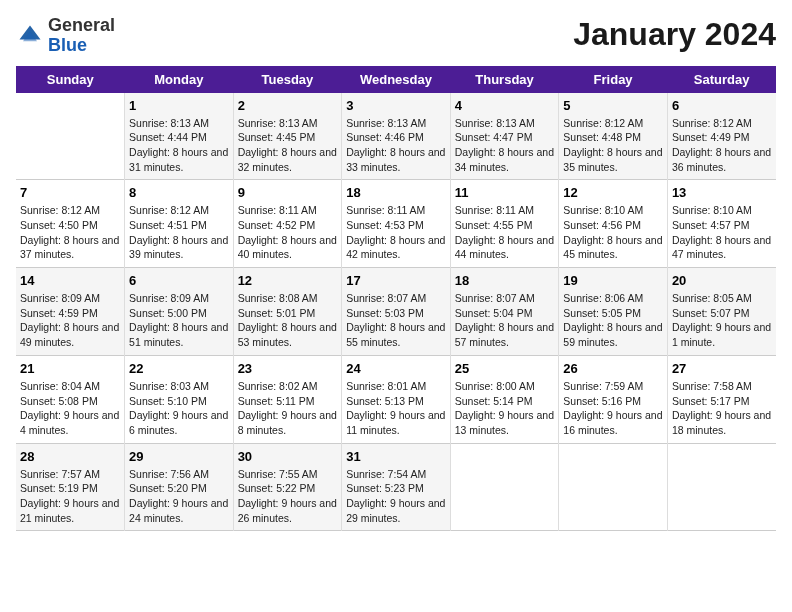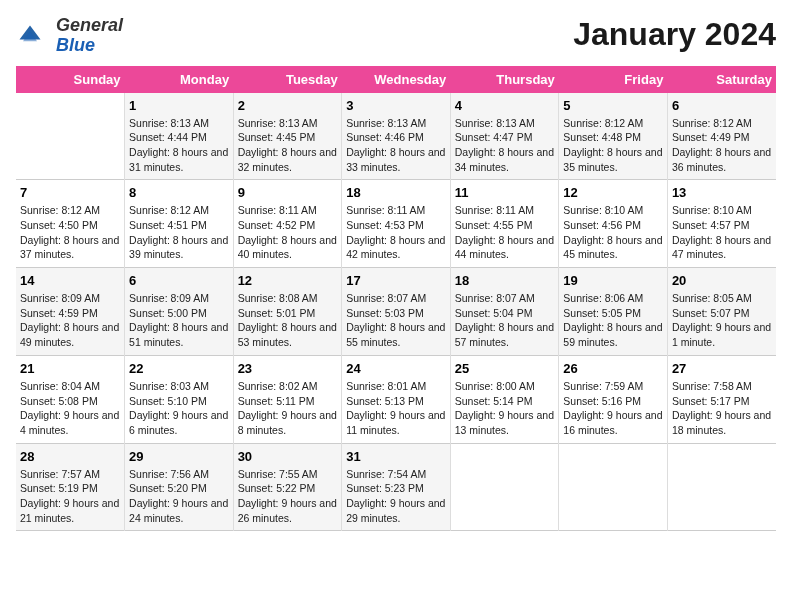--- a/index.html
+++ b/index.html
@@ -12,22 +12,21 @@
     }
     .header-section {
       display: flex;
       justify-content: space-between;
       align-items: flex-start;
       margin-bottom: 10px;
     }
     .logo {
       display: flex;
       align-items: center;
-      gap: 12px;
-      font-style: italic;
+      gap: 4px;
     }
     .logo-text {
       font-size: 18px;
       font-weight: bold;
       line-height: 1.1;
     }
     .logo-general { color: #333; }
     .logo-blue { color: #1a5fb4; }
     .logo-icon {
       width: 28px;
@@ -43,24 +42,24 @@
     .calendar-subtitle {
       font-size: 15px;
       color: #333;
     }
     table {
       width: 100%;
       border-collapse: collapse;
       font-size: 11px;
     }
     thead tr th {
-      background-color: #ec4899;
+      background-color: #4c1d95;
       color: #fff;
       padding: 6px 4px;
-      text-align: right;
+      text-align: center;
       font-size: 13px;
       font-weight: bold;
     }
     tbody tr {
       border-bottom: 1px solid #ccc;
     }
     tbody tr:nth-child(odd) {
       background-color: #f5f5f5;
     }
     tbody tr:nth-child(even) {

